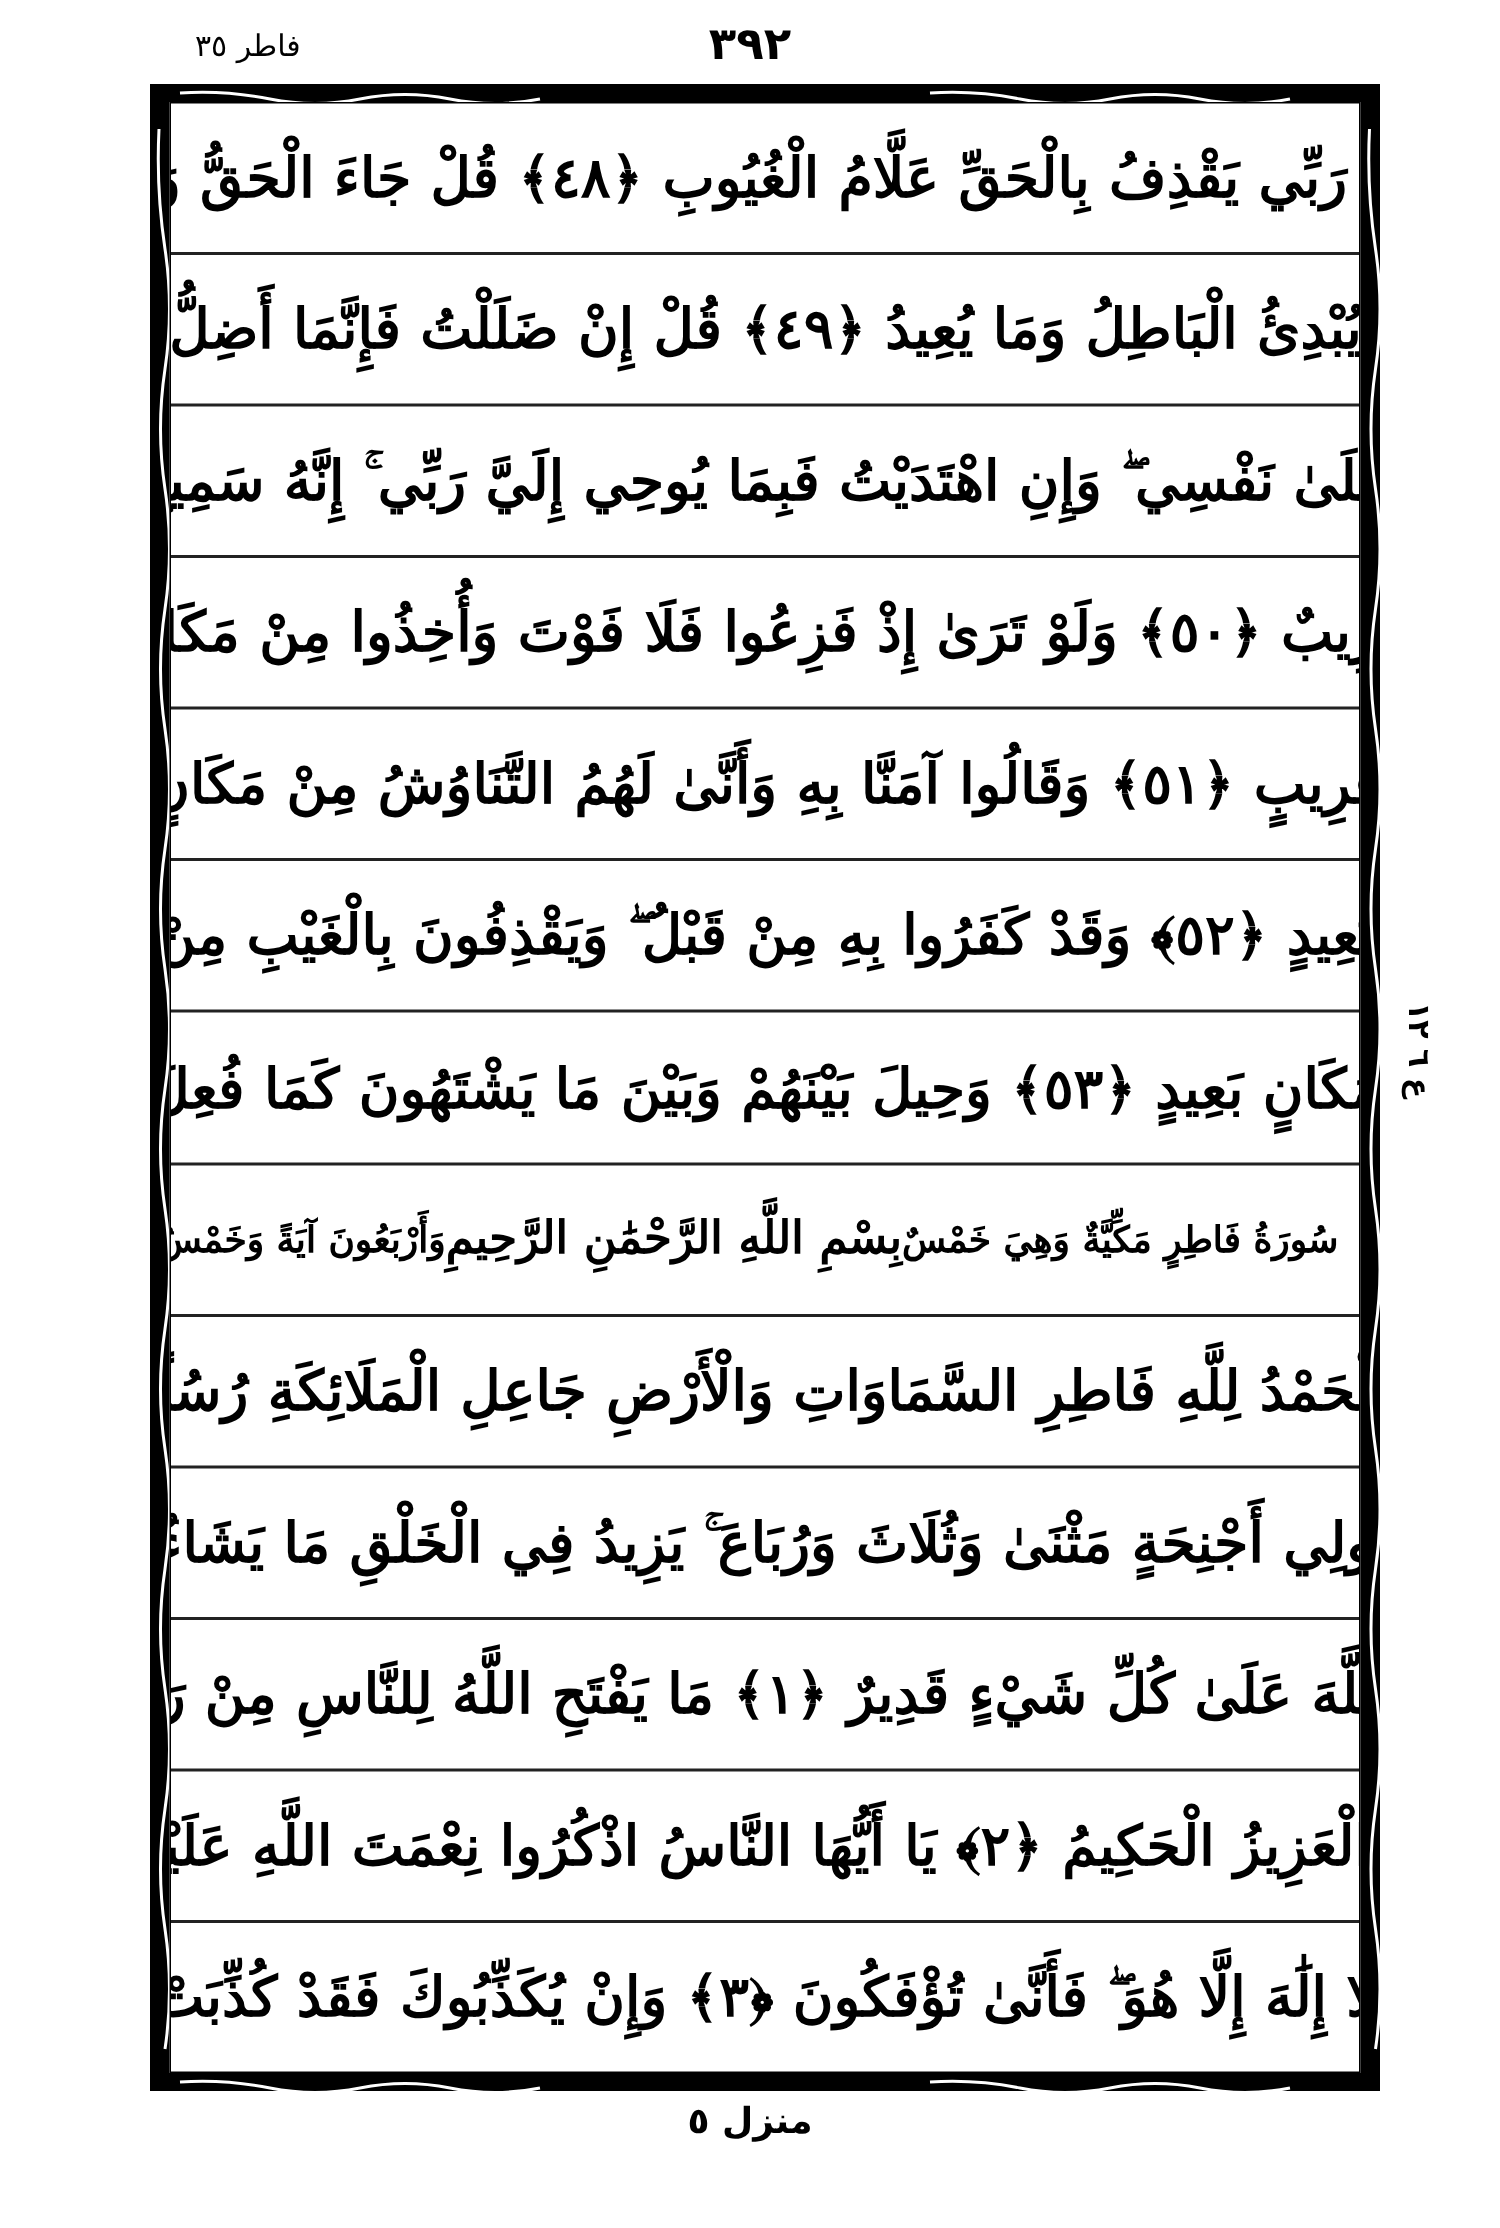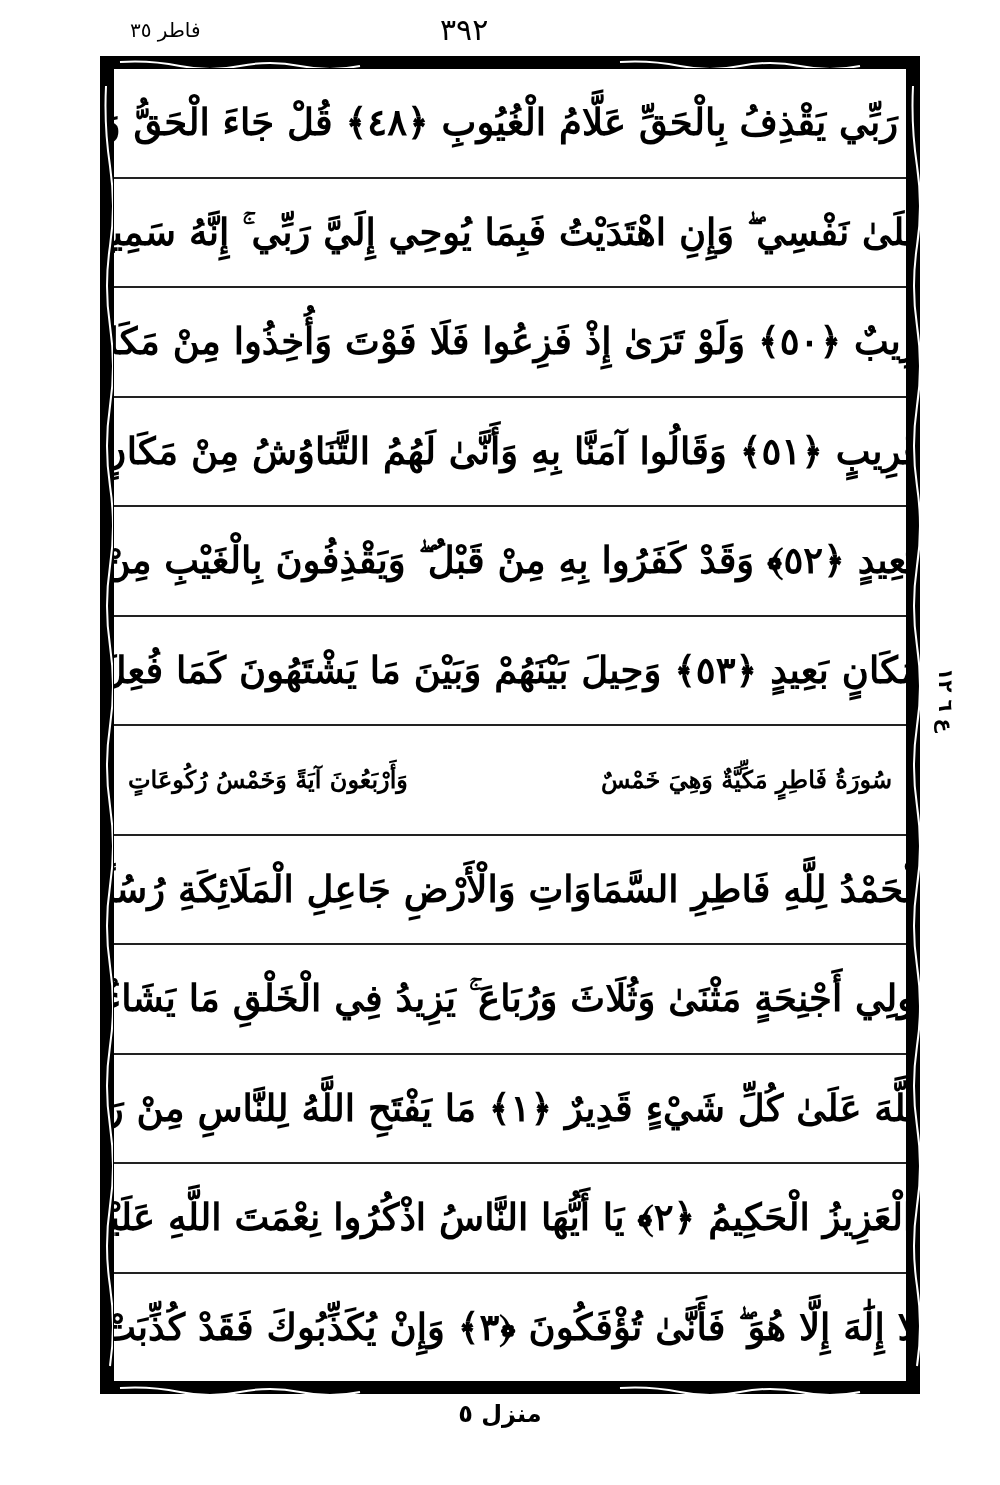--- a/index.html
+++ b/index.html
@@ -1,19 +1,19 @@
 <!DOCTYPE html>
 <html><head>
 <meta charset="utf-8">
 <style>
   html, body { margin:0; padding:0; background:#ffffff; }
   body { width:1000px; height:1485px; position:relative; overflow:hidden; font-family:"DejaVu Sans", sans-serif; color:#000; }
   .header { position:absolute; top:14px; left:0; width:1000px; height:40px; }
   .hdr-left { position:absolute; left:130px; top:4px; font-size:20px; direction:rtl; }
-  .hdr-center { position:absolute; left:440px; top:-2px; width:120px; font-size:30px; font-weight:normal; letter-spacing:2px; }
+  .hdr-center { position:absolute; left:440px; top:-2px; width:120px; text-align:center; font-size:30px; font-weight:bold; letter-spacing:2px; }
   .hdr-right { position:absolute; right:80px; top:4px; font-size:20px; direction:rtl;margin-top:48px; }
   .frame { position:absolute; left:100px; top:56px; width:820px; height:1338px; background:#000; box-sizing:border-box; }
   .frame-orn { position:absolute; inset:0; pointer-events:none; }
   .inner { position:absolute; left:13px; top:12px; right:13px; bottom:12px; background:#fff; border:1px solid #000; box-sizing:border-box; display:flex; flex-direction:column; }
   .row { flex:1; border-bottom:2px solid #222; display:flex; align-items:center; justify-content:center; direction:rtl; font-family:"DejaVu Serif", serif; font-size:37px; font-weight:bold; line-height:1; white-space:nowrap; overflow:hidden; padding:0 6px; }
   .row:last-child { border-bottom:none; }
   .row.surah { justify-content:space-between; font-size:30px; padding:0 14px; }
   .surah .side { font-size:24px; font-weight:bold; }
   .margin-note { position:absolute; left:928px; top:668px; width:30px; font-size:20px; font-weight:bold; writing-mode:vertical-rl; direction:rtl; }
   .footer { position:absolute; top:1400px; left:0; width:1000px; text-align:center; font-size:24px; font-weight:bold; direction:rtl; }
@@ -33,27 +33,29 @@
       <path d="M20 6 q30 -2 60 4 t60 0 t60 0 t60 0"></path>
       <path d="M520 6 q30 -2 60 4 t60 0 t60 0 t60 0"></path>
       <path d="M20 1332 q30 -2 60 4 t60 0 t60 0 t60 0"></path>
       <path d="M520 1332 q30 -2 60 4 t60 0 t60 0 t60 0"></path>
       <path d="M6 30 q-2 40 4 80 t0 80 t0 80 t0 80 t0 80 t0 80 t0 80 t0 80 t0 80 t0 80 t0 80 t0 80 t0 80 t0 80 t0 80 t0 80"></path>
       <path d="M813 30 q-2 40 4 80 t0 80 t0 80 t0 80 t0 80 t0 80 t0 80 t0 80 t0 80 t0 80 t0 80 t0 80 t0 80 t0 80 t0 80 t0 80"></path>
     </g>
   </svg>
   <div class="inner">
     <div class="row">إِنَّ رَبِّي يَقْذِفُ بِالْحَقِّ عَلَّامُ الْغُيُوبِ ﴿٤٨﴾ قُلْ جَاءَ الْحَقُّ وَمَا</div>
+    <div class="row">يُبْدِئُ الْبَاطِلُ وَمَا يُعِيدُ ﴿٤٩﴾ قُلْ إِنْ ضَلَلْتُ فَإِنَّمَا أَضِلُّ</div>
     <div class="row">عَلَىٰ نَفْسِي ۖ وَإِنِ اهْتَدَيْتُ فَبِمَا يُوحِي إِلَيَّ رَبِّي ۚ إِنَّهُ سَمِيعٌ</div>
     <div class="row">قَرِيبٌ ﴿٥٠﴾ وَلَوْ تَرَىٰ إِذْ فَزِعُوا فَلَا فَوْتَ وَأُخِذُوا مِنْ مَكَانٍ</div>
     <div class="row">قَرِيبٍ ﴿٥١﴾ وَقَالُوا آمَنَّا بِهِ وَأَنَّىٰ لَهُمُ التَّنَاوُشُ مِنْ مَكَانٍ</div>
     <div class="row">بَعِيدٍ ﴿٥٢﴾ وَقَدْ كَفَرُوا بِهِ مِنْ قَبْلُ ۖ وَيَقْذِفُونَ بِالْغَيْبِ مِنْ</div>
     <div class="row">مَكَانٍ بَعِيدٍ ﴿٥٣﴾ وَحِيلَ بَيْنَهُمْ وَبَيْنَ مَا يَشْتَهُونَ كَمَا فُعِلَ</div>
     <div class="row surah">
       <span class="side">سُورَةُ فَاطِرٍ مَكِّيَّةٌ وَهِيَ خَمْسٌ</span>
+      <span>بِسْمِ اللَّهِ الرَّحْمَٰنِ الرَّحِيمِ</span>
       <span class="side">وَأَرْبَعُونَ آيَةً وَخَمْسُ رُكُوعَاتٍ</span>
     </div>
     <div class="row">الْحَمْدُ لِلَّهِ فَاطِرِ السَّمَاوَاتِ وَالْأَرْضِ جَاعِلِ الْمَلَائِكَةِ رُسُلًا</div>
     <div class="row">أُولِي أَجْنِحَةٍ مَثْنَىٰ وَثُلَاثَ وَرُبَاعَ ۚ يَزِيدُ فِي الْخَلْقِ مَا يَشَاءُ ۚ</div>
     <div class="row">إِنَّ اللَّهَ عَلَىٰ كُلِّ شَيْءٍ قَدِيرٌ ﴿١﴾ مَا يَفْتَحِ اللَّهُ لِلنَّاسِ مِنْ رَحْمَةٍ</div>
     <div class="row">هُوَ الْعَزِيزُ الْحَكِيمُ ﴿٢﴾ يَا أَيُّهَا النَّاسُ اذْكُرُوا نِعْمَتَ اللَّهِ عَلَيْكُمْ ۚ</div>
     <div class="row">لَا إِلَٰهَ إِلَّا هُوَ ۖ فَأَنَّىٰ تُؤْفَكُونَ ﴿٣﴾ وَإِنْ يُكَذِّبُوكَ فَقَدْ كُذِّبَتْ</div>
   </div>
 </div>
 

